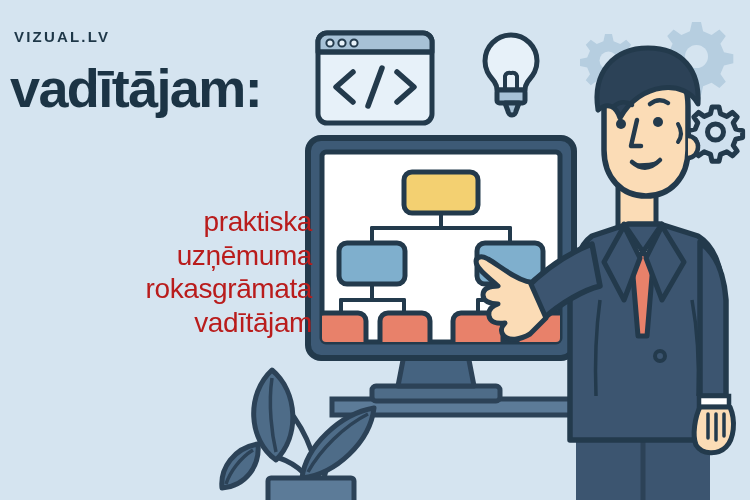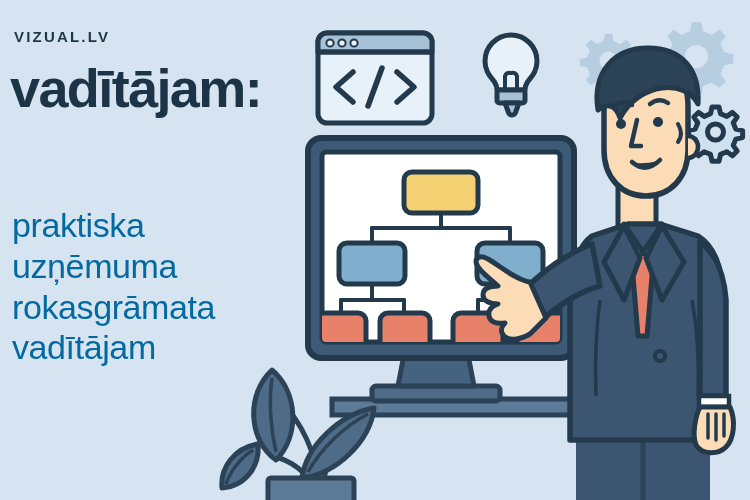--- a/index.html
+++ b/index.html
@@ -17,22 +17,22 @@
     color:#1e3748;
   }
   .headline{
     position:absolute;left:10px;top:62px;width:300px;
     font-size:54px;line-height:0.98;font-weight:bold;
     letter-spacing:-1.6px;color:#1c3445;
   }
   .headline .l2{display:block;}
   .subhead{
     position:absolute;left:12px;top:205px;width:300px;
-    font-size:34px;line-height:1.2;font-weight:normal;
-    letter-spacing:-0.4px;color:#0369a1;
+    font-size:28px;line-height:1.2;font-weight:normal;
+    letter-spacing:-0.4px;color:#b91c1c;text-align:right;
   }
   .subhead span{display:block;}
 </style>
 </head>
 <body>
 
 <svg id="canvas" viewBox="0 0 750 500">
   <defs>
     <clipPath id="screenClip">
         <rect x="322" y="152" width="238" height="190" rx="4"></rect>

